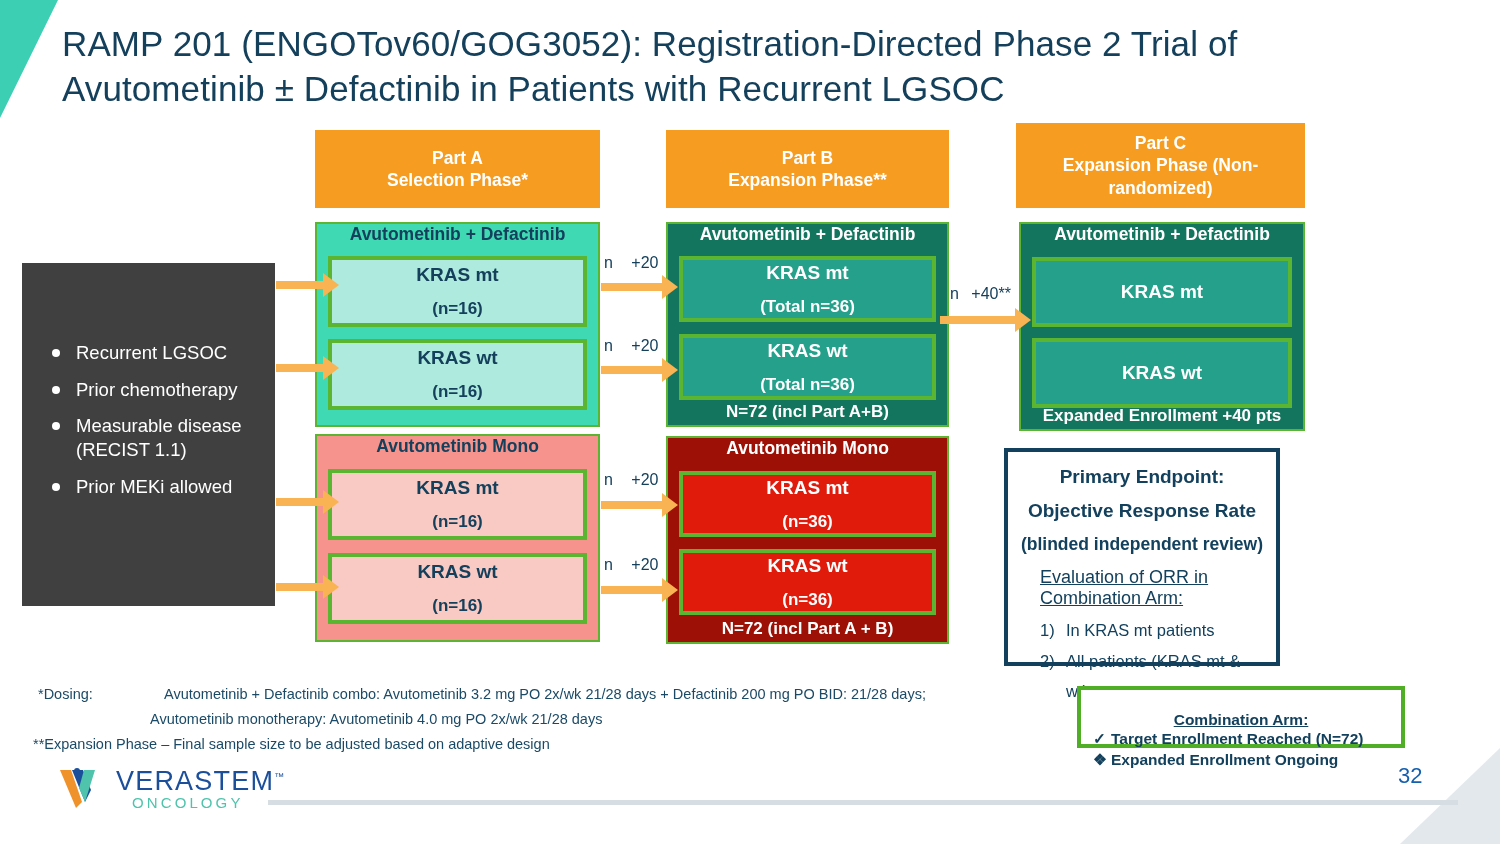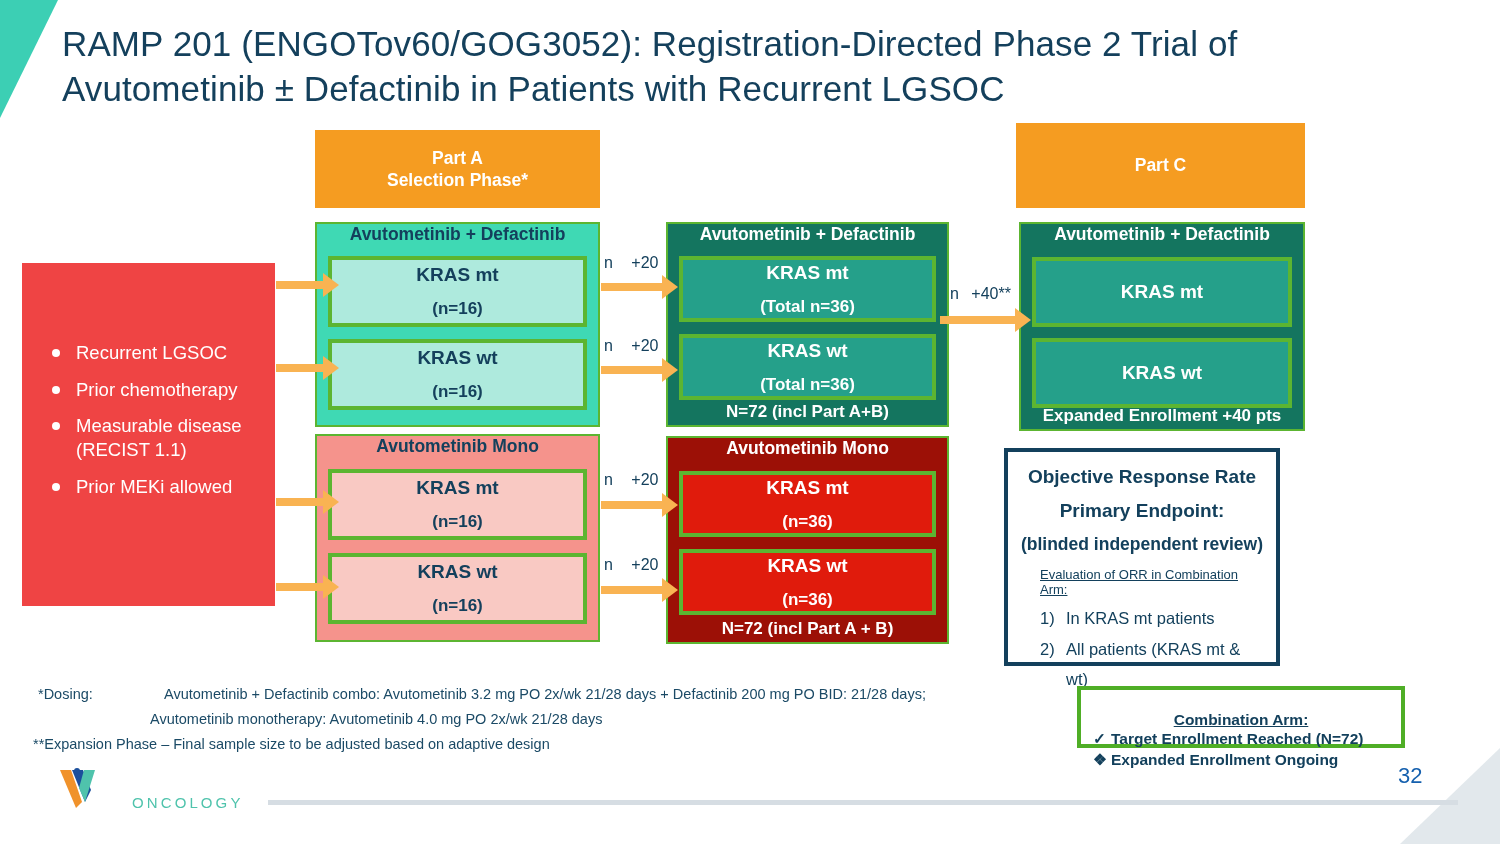--- a/index.html
+++ b/index.html
@@ -21,21 +21,21 @@
 
   
   .phase-hd{position:absolute;background:#f59c21;color:#fff;font-weight:bold;
     display:flex;align-items:center;justify-content:center;text-align:center;
     font-size:17.5px;line-height:1.27;}
   #hdA{left:315px;top:130px;width:285px;height:78px;}
   #hdB{left:666px;top:130px;width:283px;height:78px;}
   #hdC{left:1016px;top:123px;width:289px;height:85px;}
 
   
-  .elig{position:absolute;left:22px;top:263px;width:253px;height:343px;background:#ef4444;}
+  .elig{position:absolute;left:22px;top:263px;width:253px;height:343px;background:#404040;}
   .elig ul{list-style:none;margin:0;padding:0;position:absolute;left:28px;top:78px;width:205px;}
   .elig li{color:#fff;font-size:18.5px;line-height:1.28;margin-bottom:13px;
     position:relative;padding-left:26px;}
   .elig li:before{content:"";position:absolute;left:2px;top:8px;width:8px;height:8px;
     border-radius:50%;background:#ffffff;}
 
   
   .grp{position:absolute;border:2px solid #5cb531;box-sizing:border-box;}
   .grp .grp-title{text-align:center;font-weight:bold;font-size:17.5px;}
   .cell{position:absolute;left:11px;right:11px;border:4px solid #5cb531;box-sizing:border-box;
@@ -89,21 +89,21 @@
   .arrow:after{content:"";position:absolute;right:-15px;top:-8px;
     border-left:16px solid #f9b352;border-top:12px solid transparent;
     border-bottom:12px solid transparent;}
   .nlabel{position:absolute;font-size:16px;color:#14405c;white-space:nowrap;}
 
   
   .endpoint{position:absolute;left:1004px;top:448px;width:276px;height:218px;
     background:#fff;border:4px solid #13405c;box-sizing:border-box;padding:14px 10px 0 10px;}
   .endpoint .ln{text-align:center;font-weight:bold;font-size:19px;margin-bottom:12px;color:#13405c;}
   .endpoint .ln3{font-size:17.5px;}
-  .endpoint .ul{font-size:13px;text-decoration:underline;margin:2px 0 6px 22px;color:#13405c;}
+  .endpoint .ul{font-size:18px;text-decoration:underline;margin:2px 0 6px 22px;color:#13405c;}
   .endpoint ol{margin:0;padding:0 0 0 48px;list-style:none;}
   .endpoint ol li{font-size:16.5px;color:#13405c;line-height:1.85;position:relative;}
   .endpoint ol li .num{position:absolute;left:-26px;}
 
   
   .combo{position:absolute;left:1077px;top:686px;width:328px;height:62px;
     background:#fff;border:4px solid #4fae26;box-sizing:border-box;}
   .combo .hd{text-align:center;font-weight:bold;font-size:15.5px;text-decoration:underline;
     color:#13405c;margin-top:21px;}
   .combo .row{font-weight:bold;font-size:15.5px;color:#13405c;padding-left:12px;line-height:1.35;}
@@ -135,23 +135,30 @@
   <div class="corner-br"></div>
 
   <div class="title">RAMP 201 (ENGOTov60/GOG3052): Registration-Directed Phase 2 Trial of Avutometinib ± Defactinib in Patients with Recurrent LGSOC</div>
 
   <div class="phase-hd" id="hdA">
     <div>
       <div>Part A</div>
       <div>Selection Phase*</div>
     </div>
   </div>
+  <div class="phase-hd" id="hdB">
+    <div>
+      <div>Part B</div>
+      <div>Expansion Phase**</div>
+    </div>
+  </div>
   <div class="phase-hd" id="hdC">
     <div>
       <div>Part C</div>
+      <div>Expansion Phase (Non-randomized)</div>
     </div>
   </div>
 
   <div class="elig">
     <ul>
       <li>Recurrent LGSOC</li>
       <li>Prior chemotherapy</li>
       <li>Measurable disease (RECIST 1.1)</li>
       <li>Prior MEKi allowed</li>
     </ul>
@@ -247,22 +254,22 @@
     <span style="display:inline-block;width:14px;"></span><span>+20</span>
   </div>
 
   <div class="arrow" style="left:940px;top:316px;width:76px;"></div>
   <div class="nlabel" style="left:950px;top:285px;">
     <span>n</span>
     <span style="display:inline-block;width:8px;"></span><span>+40**</span>
   </div>
 
   <div class="endpoint">
+    <div class="ln">Primary Endpoint:</div>
     <div class="ln">Objective Response Rate</div>
-    <div class="ln">Primary Endpoint:</div>
     <div class="ln ln3">(blinded independent review)</div>
     <div class="ul">Evaluation of ORR in Combination Arm:</div>
     <ol>
       <li>
         <span class="num">1)</span>
         <span>In KRAS mt patients</span>
       </li>
       <li>
         <span class="num">2)</span>
         <span>All patients (KRAS mt &amp; wt)</span>
@@ -287,18 +294,19 @@
 
   <div class="logo">
     <div class="mark">
       <svg viewBox="0 0 46 40" width="46" height="40">
         <polygon points="0,2 11,2 22,34 16,40" fill="#f0922b"></polygon>
         <polygon points="12,2 23,2 31,22 25,34" fill="#1b4f9c"></polygon>
         <polygon points="24,2 35,2 25,34 19,20" fill="#4fc3ac"></polygon>
         <circle cx="17" cy="3" r="3" fill="#1b4f9c"></circle>
       </svg>
     </div>
+    <div class="wordmark"><span>VERASTEM</span><span class="tm">™</span></div>
     <div class="sub">ONCOLOGY</div>
   </div>
   <div class="footrule"></div>
   <div class="pagenum">32</div>
 
 </div>
 
 </body></html>

